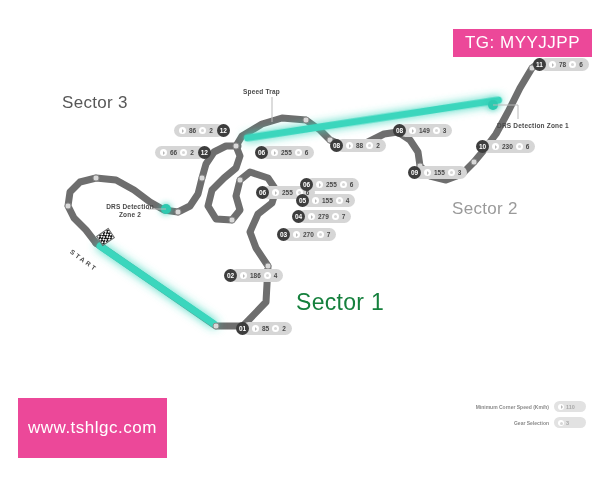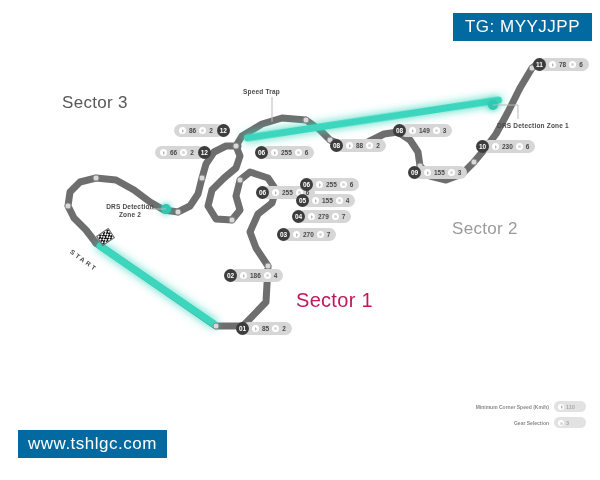--- a/index.html
+++ b/index.html
@@ -9,39 +9,40 @@
     font-family:"Liberation Sans",sans-serif;
     overflow:hidden;
     position:relative;
   }
   #stage{position:absolute;left:0;top:0;width:600px;height:480px;}
   #trackSvg{position:absolute;left:0;top:0;width:600px;height:480px;}
 
   
   .wm{
     position:absolute;
-    background:#0369a1;
+    background:#ec4899;
     color:#ffffff;
     font-family:"Liberation Sans",sans-serif;
     letter-spacing:.5px;
     white-space:nowrap;
+    margin-top:16px;
   }
   #wm-top{right:8px;top:13px;font-size:17px;padding:4px 12px;}
-  #wm-bottom{left:18px;bottom:22px;font-size:17px;padding:4px 10px;}
+  #wm-bottom{left:18px;bottom:22px;font-size:17px;padding:20px 10px;}
 
   
   .sector{
     position:absolute;
     font-weight:normal;
     white-space:nowrap;
     letter-spacing:.3px;
   }
   #sector3{left:62px;top:93px;font-size:17px;color:#575757;}
-  #sector2{left:452px;top:199px;font-size:17px;color:#9a9a9a;margin-top:20px;}
-  #sector1{left:296px;top:289px;font-size:20px;color:#be185d;}
+  #sector2{left:452px;top:199px;font-size:17px;color:#9a9a9a;}
+  #sector1{left:296px;top:289px;font-size:23px;color:#15803d;}
 
   
   .anno{
     position:absolute;
     font-size:6.5px;
     color:#4a4a4a;
     white-space:nowrap;
     font-weight:bold;
     letter-spacing:.2px;
   }

